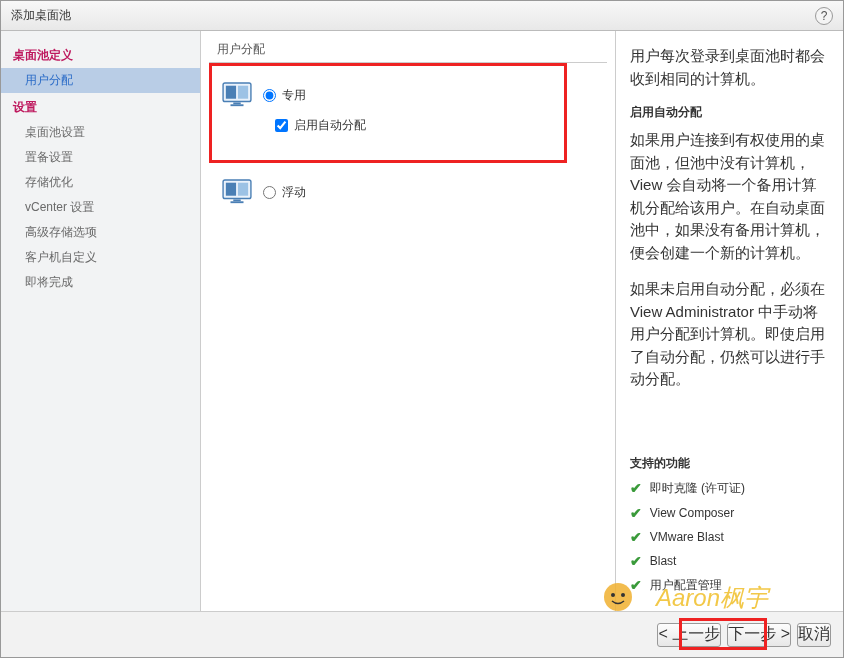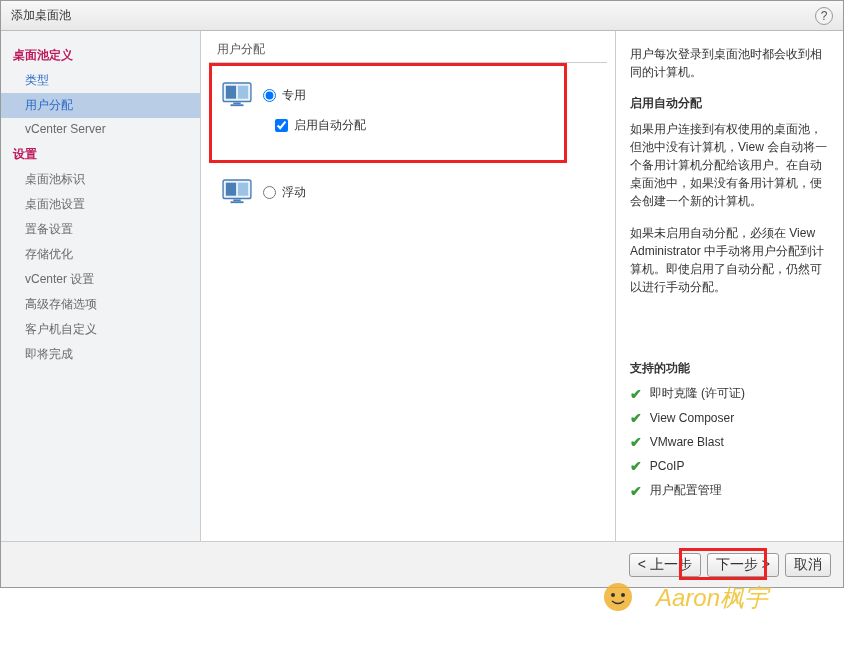--- a/index.html
+++ b/index.html
@@ -7,21 +7,21 @@
   font-family: "Microsoft YaHei", Arial, sans-serif;
   font-size: 12px;
   color: #333;
   background: #fff;
   width: 844px;
   height: 658px;
   overflow: hidden;
 }
 .window {
   width: 844px;
-  height: 588px;
+  height: 658px;
   display: flex;
   flex-direction: column;
   border: 1px solid #999;
 }
 .titlebar {
   height: 30px;
   background: linear-gradient(#f8f8f8, #e8e8e8);
   border-bottom: 1px solid #bbb;
   display: flex;
   align-items: center;
@@ -98,41 +98,41 @@
 }
 input[type=radio], input[type=checkbox] { cursor: pointer; }
 .rightpanel {
   width: 228px;
   border-left: 1px solid #ccc;
   padding: 14px 14px 0 14px;
   overflow-y: auto;
   position: relative;
 }
 .rp-heading { font-weight: bold; font-size: 12px; margin-bottom: 8px; }
-.rp-para { font-size: 12px; color: #333; margin-bottom: 14px; line-height: 1.5; }
+.rp-para { font-size: 15px; color: #333; margin-bottom: 14px; line-height: 1.5; }
 .feat-row { display: flex; align-items: center; gap: 8px; margin: 8px 0; font-size: 12px; }
 .check { color: #3a9a3a; font-weight: bold; font-size: 14px; }
 .footer {
   height: 46px;
   border-top: 1px solid #ccc;
   background: #f2f2f2;
   display: flex;
   align-items: center;
   justify-content: flex-end;
   padding-right: 12px;
   gap: 6px;
   position: relative;
 }
 .btn {
   height: 24px;
-  padding: 0 8px;
+  padding: 0 0;
   background: linear-gradient(#fdfdfd, #e7e7e7);
   border: 1px solid #999;
   border-radius: 3px;
-  font-size: 14px;
+  font-size: 16px;
   color: #333;
   cursor: pointer;
   display: flex; align-items: center; justify-content: center;
 }
 .btn-highlight {
   position: absolute;
   border: 3px solid #e22;
   right: 76px;
   bottom: 7px;
   width: 88px;
@@ -162,26 +162,23 @@
 
 <div class="window">
   <div class="titlebar">
     <span class="titlebar-text">添加桌面池</span>
     <span class="help-icon">?</span>
   </div>
 
   <div class="body">
     <div class="sidebar">
       <div class="side-section-title">桌面池定义</div>
-      <div class="side-item link">类型</div>
       <div class="side-item link active">用户分配</div>
-      <div class="side-item">vCenter Server</div>
 
       <div class="side-section-title">设置</div>
-      <div class="side-item">桌面池标识</div>
       <div class="side-item">桌面池设置</div>
       <div class="side-item">置备设置</div>
       <div class="side-item">存储优化</div>
       <div class="side-item">vCenter 设置</div>
       <div class="side-item">高级存储选项</div>
       <div class="side-item">客户机自定义</div>
       <div class="side-item">即将完成</div>
     </div>
 
     <div class="center">
@@ -242,21 +239,21 @@
       <div class="feat-row">
         <span class="check">✔</span>
         <span>View Composer</span>
       </div>
       <div class="feat-row">
         <span class="check">✔</span>
         <span>VMware Blast</span>
       </div>
       <div class="feat-row">
         <span class="check">✔</span>
-        <span>PCoIP</span>
+        <span>Blast</span>
       </div>
       <div class="feat-row">
         <span class="check">✔</span>
         <span>用户配置管理</span>
       </div>
     </div>
   </div>
 
   <div class="footer">
     <button class="btn">&lt; 上一步</button>

